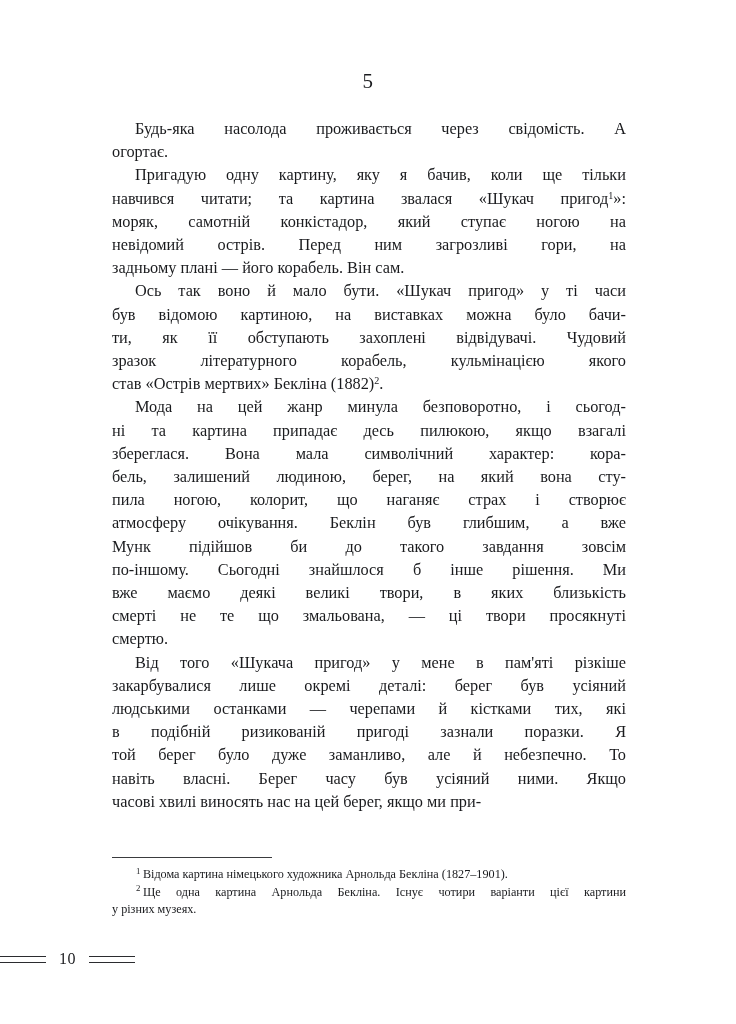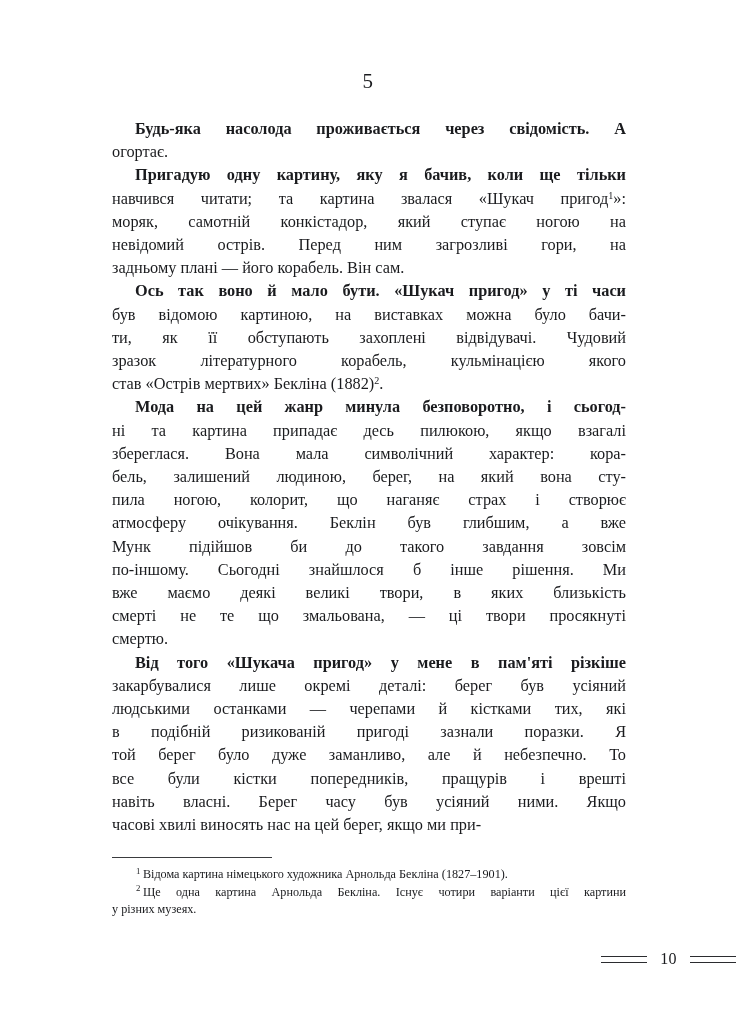--- a/index.html
+++ b/index.html
@@ -52,21 +52,20 @@
     display: block;
     text-align: justify;
     text-align-last: justify;
     white-space: pre-wrap;
   }
   .ln.last {
     text-align-last: left;
   }
   .ln.indent {
     text-indent: 23px;
-    font-weight: bold;
   }
   sup.fn {
     font-size: 0.62em;
     vertical-align: 0.52em;
     line-height: 0;
   }
 
   
   .fn-rule {
     position: absolute;
@@ -111,21 +110,21 @@
   }
 
   
   .footer {
     position: absolute;
     left: 0;
     top: 949px;
     width: 736px;
     display: flex;
     align-items: center;
-    justify-content: flex-end;
+    justify-content: flex-start;
     gap: 13px;
   }
   .footer-orn {
     width: 46px;
     height: 5px;
     border-top: 1px solid #2b2c2f;
     border-bottom: 1px solid #2b2c2f;
   }
   .folio {
     font-size: 16px;
@@ -172,21 +171,20 @@
         <span class="ln">вже маємо деякі великі твори, в яких близькість</span>
         <span class="ln">смерті не те що змальована, — ці твори просякнуті</span>
         <span class="ln last">смертю.</span>
       </p>
       <p class="para">
         <span class="ln indent">Від того «Шукача пригод» у мене в пам'яті різкіше</span>
         <span class="ln">закарбувалися лише окремі деталі: берег був усіяний</span>
         <span class="ln">людськими останками — черепами й кістками тих, які</span>
         <span class="ln">в подібній ризикованій пригоді зазнали поразки. Я</span>
         <span class="ln">той берег було дуже заманливо, але й небезпечно. То</span>
-        <span class="ln">все були кістки попередників, пращурів і врешті</span>
         <span class="ln">навіть власні. Берег часу був усіяний ними. Якщо</span>
         <span class="ln last">часові хвилі виносять нас на цей берег, якщо ми при-</span>
       </p>
     </div>
 
   <div class="fn-rule"></div>
 
   <div class="footnotes">
       <p class="footnote">
         <span class="fl indent last"><span class="fn-marker">1</span>Відома картина німецького художника Арнольда Бекліна (1827–1901).</span>

